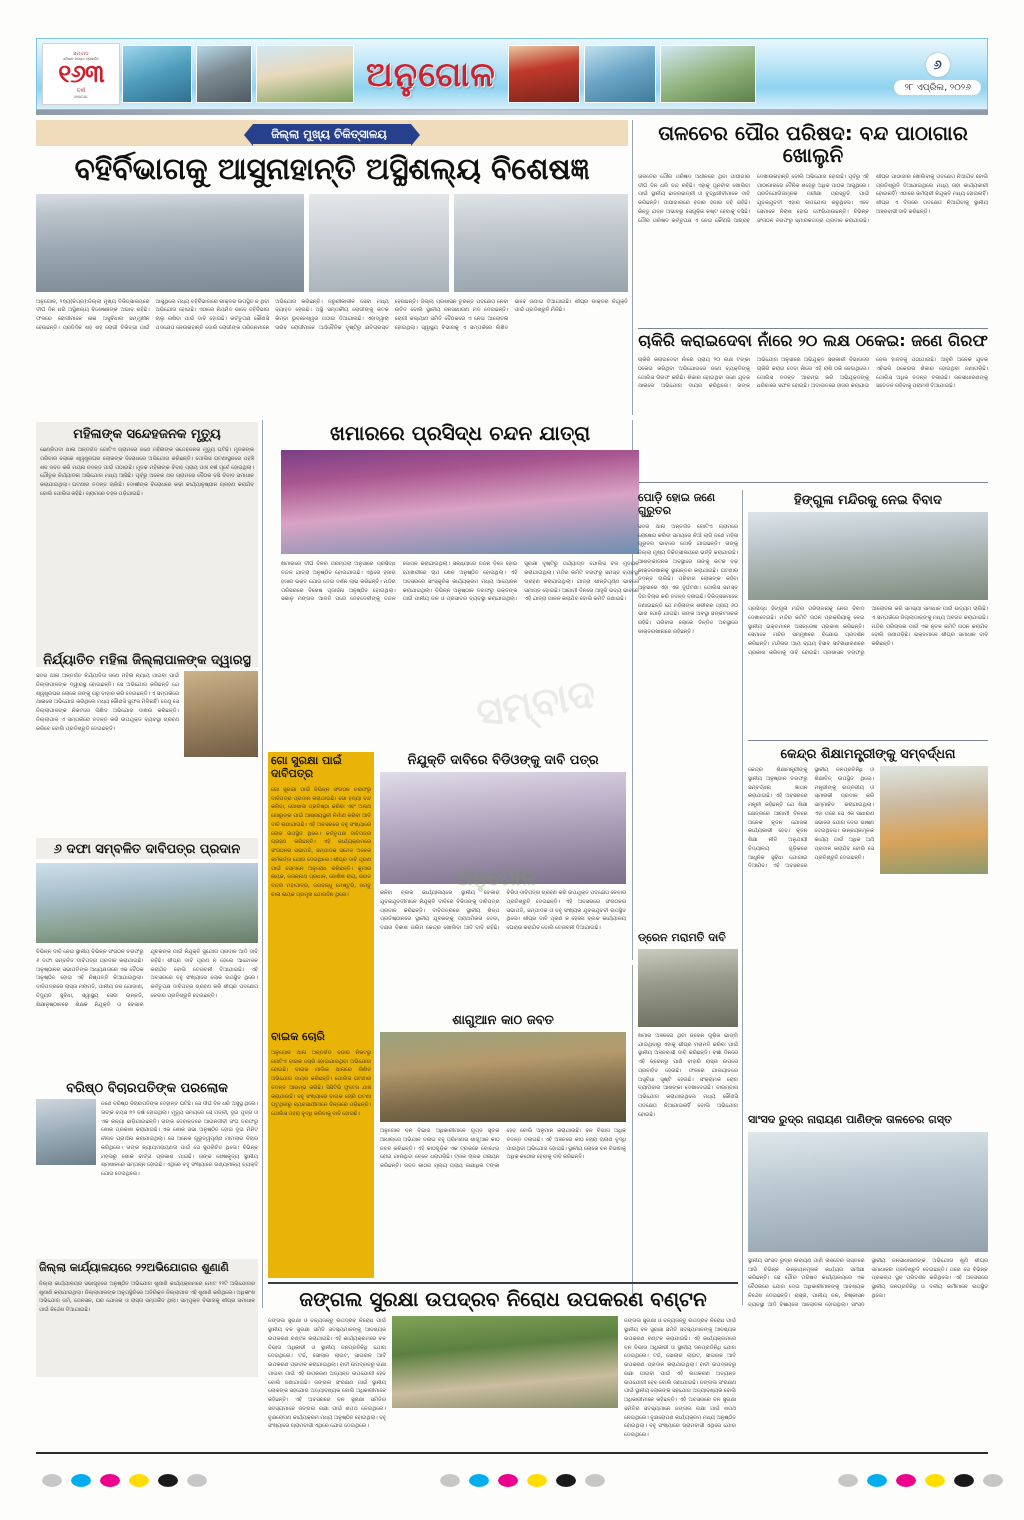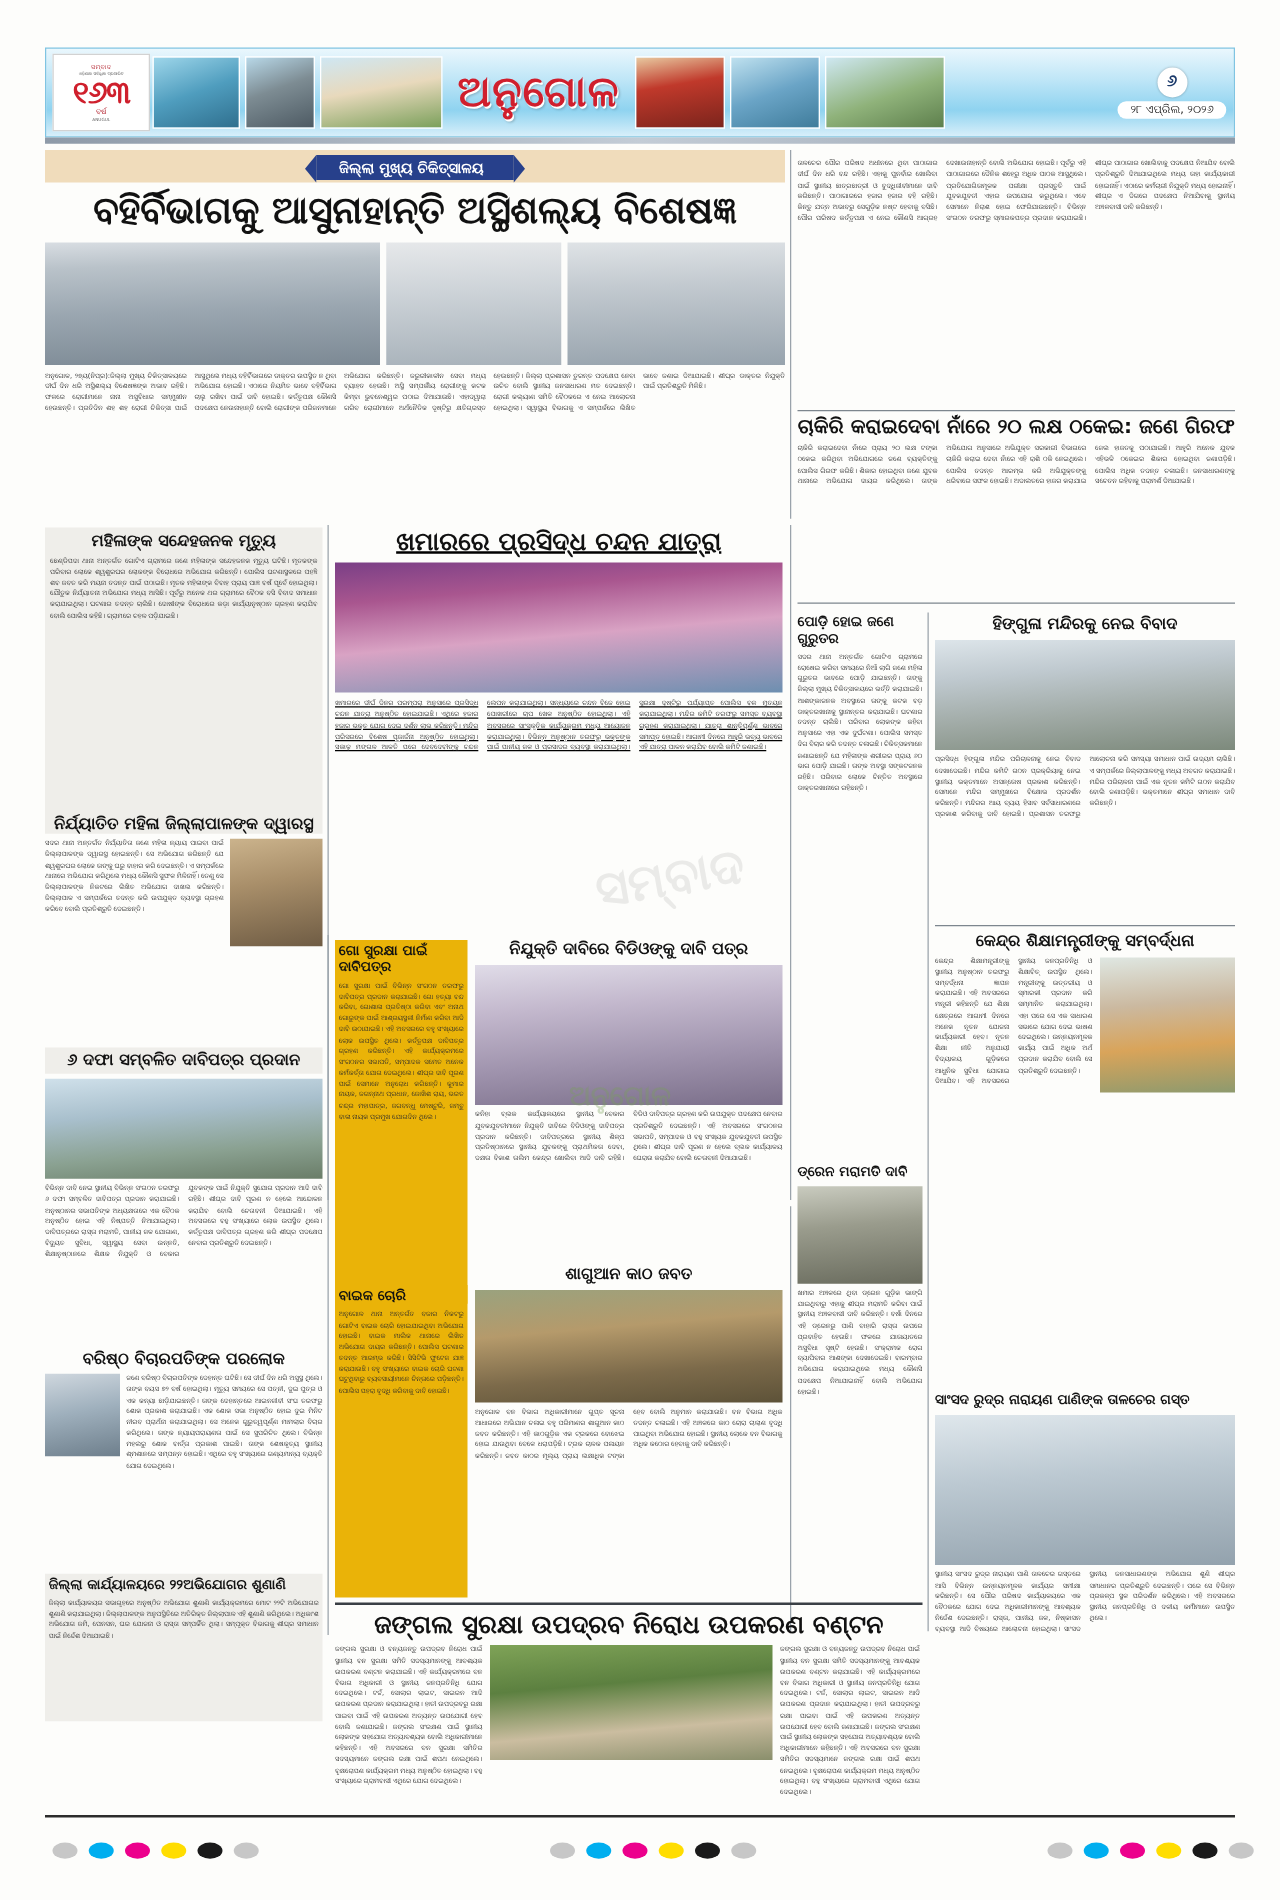--- a/index.html
+++ b/index.html
@@ -197,36 +197,37 @@
       <div class="hl-xl" style="margin-top:6px;">ବହିର୍ବିଭାଗକୁ ଆସୁନାହାନ୍ତି ଅସ୍ଥିଶଲ୍ୟ ବିଶେଷଜ୍ଞ</div>
       <div style="display:flex; gap:5px; margin-top:8px;">
         <div class="photo p-crowd" style="width:268px; height:98px;"></div>
         <div class="photo p-room" style="width:140px; height:98px;"></div>
         <div class="photo p-queue" style="width:174px; height:98px;"></div>
       </div>
       <div class="body-txt cols5" style="margin-top:5px; height:86px;">ଅନୁଗୋଳ, ୨୭୍ୟ(ନିପ୍ର):ଜିଲ୍ଲା ମୁଖ୍ୟ ଚିକିତ୍ସାଳୟରେ ଦୀର୍ଘ ଦିନ ଧରି ଅସ୍ଥିଶଲ୍ୟ ବିଶେଷଜ୍ଞଙ୍କ ଅଭାବ ରହିଛି। ଫଳରେ ରୋଗୀମାନେ ନାନା ଅସୁବିଧାର ସମ୍ମୁଖୀନ ହେଉଛନ୍ତି। ପ୍ରତିଦିନ ଶହ ଶହ ରୋଗୀ ଚିକିତ୍ସା ପାଇଁ ଆସୁଥିଲେ ମଧ୍ୟ ବହିର୍ବିଭାଗରେ ଡାକ୍ତର ଉପସ୍ଥିତ ନ ଥିବା ଅଭିଯୋଗ ହୋଇଛି। ଏଠାରେ ନିୟମିତ ଭାବେ ବହିର୍ବିଭାଗ ଚାଲୁ ରଖିବା ପାଇଁ ଦାବି ହୋଇଛି। କର୍ତ୍ତୃପକ୍ଷ କୌଣସି ପଦକ୍ଷେପ ନେଉନାହାନ୍ତି ବୋଲି ରୋଗୀଙ୍କ ପରିଜନମାନେ ଅଭିଯୋଗ କରିଛନ୍ତି। ଜରୁରୀକାଳୀନ ସେବା ମଧ୍ୟ ବ୍ୟାହତ ହେଉଛି। ଅସ୍ଥି ସମ୍ପର୍କୀୟ ରୋଗୀଙ୍କୁ କଟକ କିମ୍ବା ଭୁବନେଶ୍ୱର ପଠାଇ ଦିଆଯାଉଛି। ଏହାଦ୍ୱାରା ଗରିବ ରୋଗୀମାନେ ଅର୍ଥନୈତିକ ଦୃଷ୍ଟିରୁ କ୍ଷତିଗ୍ରସ୍ତ ହେଉଛନ୍ତି। ଜିଲ୍ଲା ପ୍ରଶାସନ ତୁରନ୍ତ ପଦକ୍ଷେପ ନେବା ଉଚିତ ବୋଲି ସ୍ଥାନୀୟ ଜନସାଧାରଣ ମତ ଦେଇଛନ୍ତି। ରୋଗୀ କଲ୍ୟାଣ ସମିତି ବୈଠକରେ ଏ ନେଇ ଆଲୋଚନା ହୋଇଥିଲା। ସ୍ୱାସ୍ଥ୍ୟ ବିଭାଗକୁ ଏ ସମ୍ପର୍କରେ ଲିଖିତ ଭାବେ ଜଣାଇ ଦିଆଯାଇଛି। ଶୀଘ୍ର ଡାକ୍ତର ନିଯୁକ୍ତି ପାଇଁ ପ୍ରତିଶ୍ରୁତି ମିଳିଛି।</div>
     </div>
 
     <div class="blk" style="left:602px; top:2px; width:350px;">
+      <div class="hl-lg">ତାଳଚେର ପୌର ପରିଷଦ: ବନ୍ଦ ପାଠାଗାର ଖୋଲୁନି</div>
       <div class="body-txt cols3" style="margin-top:5px; height:185px;">ତାଳଚେର ପୌର ପରିଷଦ ଅଧୀନରେ ଥିବା ପାଠାଗାର ଦୀର୍ଘ ଦିନ ଧରି ବନ୍ଦ ରହିଛି। ଏହାକୁ ପୁନର୍ବାର ଖୋଲିବା ପାଇଁ ସ୍ଥାନୀୟ ଛାତ୍ରଛାତ୍ରୀ ଓ ବୁଦ୍ଧିଜୀବୀମାନେ ଦାବି କରିଛନ୍ତି। ପାଠାଗାରରେ ହଜାର ହଜାର ବହି ରହିଛି। କିନ୍ତୁ ଯତ୍ନ ଅଭାବରୁ ସେଗୁଡ଼ିକ ନଷ୍ଟ ହେବାକୁ ବସିଛି। ପୌର ପରିଷଦ କର୍ତ୍ତୃପକ୍ଷ ଏ ନେଇ କୌଣସି ଆଗ୍ରହ ଦେଖାଉନାହାନ୍ତି ବୋଲି ଅଭିଯୋଗ ହୋଇଛି। ପୂର୍ବରୁ ଏହି ପାଠାଗାରରେ ଦୈନିକ ଶହେରୁ ଅଧିକ ପାଠକ ଆସୁଥିଲେ। ପ୍ରତିଯୋଗିତାମୂଳକ ପରୀକ୍ଷା ପ୍ରସ୍ତୁତି ପାଇଁ ଯୁବକଯୁବତୀ ଏହାର ଉପଯୋଗ କରୁଥିଲେ। ଏବେ ସେମାନେ ନିରାଶ ହୋଇ ଫେରିଯାଉଛନ୍ତି। ବିଭିନ୍ନ ସଂଗଠନ ତରଫରୁ ସ୍ମାରକପତ୍ର ପ୍ରଦାନ କରାଯାଇଛି। ଶୀଘ୍ର ପାଠାଗାର ଖୋଲିବାକୁ ପଦକ୍ଷେପ ନିଆଯିବ ବୋଲି ପ୍ରତିଶ୍ରୁତି ଦିଆଯାଇଥିଲେ ମଧ୍ୟ ତାହା କାର୍ଯ୍ୟକାରୀ ହୋଇନାହିଁ। ଏଠାରେ କର୍ମଚାରୀ ନିଯୁକ୍ତି ମଧ୍ୟ ହୋଇନାହିଁ। ଶୀଘ୍ର ଏ ଦିଗରେ ପଦକ୍ଷେପ ନିଆଯିବାକୁ ସ୍ଥାନୀୟ ଅଞ୍ଚଳବାସୀ ଦାବି କରିଛନ୍ତି।</div>
     </div>
     <div class="hrule" style="left:602px; top:208px; width:350px;"></div>
 
     <div class="blk" style="left:602px; top:212px; width:350px;">
       <div class="hl-md">ଚାକିରି କରାଇଦେବା ନାଁରେ ୨୦ ଲକ୍ଷ ଠକେଇ: ଜଣେ ଗିରଫ</div>
       <div class="body-txt cols3" style="margin-top:5px; height:118px;">ଚାକିରି କରାଇଦେବା ନାଁରେ ପ୍ରାୟ ୨୦ ଲକ୍ଷ ଟଙ୍କା ଠକେଇ କରିଥିବା ଅଭିଯୋଗରେ ଜଣେ ବ୍ୟକ୍ତିଙ୍କୁ ପୋଲିସ ଗିରଫ କରିଛି। ଶିକାର ହୋଇଥିବା ଜଣେ ଯୁବକ ଥାନାରେ ଅଭିଯୋଗ ଦାୟର କରିଥିଲେ। ତାଙ୍କ ଅଭିଯୋଗ ଅନୁସାରେ ଅଭିଯୁକ୍ତ ସରକାରୀ ବିଭାଗରେ ଚାକିରି କରାଇ ଦେବା ନାଁରେ ଏହି ରାଶି ଠକି ନେଇଥିଲେ। ପୋଲିସ ତଦନ୍ତ ଆରମ୍ଭ କରି ଅଭିଯୁକ୍ତଙ୍କୁ ଧରିବାରେ ସଫଳ ହୋଇଛି। ଅଦାଲତରେ ହାଜର କରାଯାଇ ଜେଲ ହାଜତକୁ ପଠାଯାଇଛି। ଆହୁରି ଅନେକ ଯୁବକ ଏହିଭଳି ଠକେଇର ଶିକାର ହୋଇଥିବା ଜଣାପଡ଼ିଛି। ପୋଲିସ ଅଧିକ ତଦନ୍ତ ଚଳାଇଛି। ଜନସାଧାରଣଙ୍କୁ ସଚେତନ ରହିବାକୁ ପରାମର୍ଶ ଦିଆଯାଇଛି।</div>
     </div>
     <div class="hrule" style="left:602px; top:362px; width:350px;"></div>
 
     <div class="blk greybox" style="left:0; top:302px; width:222px; padding:4px 4px 0;">
       <div class="hl-sm" style="text-align:center;">ମହିଳାଙ୍କ ସନ୍ଦେହଜନକ ମୃତ୍ୟୁ</div>
       <div class="body-txt" style="margin-top:4px; height:222px;">ଛେଣ୍ଡିପଦା ଥାନା ଅନ୍ତର୍ଗତ ଗୋଟିଏ ଗ୍ରାମରେ ଜଣେ ମହିଳାଙ୍କ ସନ୍ଦେହଜନକ ମୃତ୍ୟୁ ଘଟିଛି। ମୃତକଙ୍କ ପରିବାର ଲୋକେ ଶ୍ୱଶୁରଘର ଲୋକଙ୍କ ବିରୋଧରେ ଅଭିଯୋଗ କରିଛନ୍ତି। ପୋଲିସ ଘଟଣାସ୍ଥଳରେ ପହଞ୍ଚି ଶବ ଜବତ କରି ମୟନା ତଦନ୍ତ ପାଇଁ ପଠାଇଛି। ମୃତକ ମହିଳାଙ୍କ ବିବାହ ପ୍ରାୟ ପାଞ୍ଚ ବର୍ଷ ପୂର୍ବେ ହୋଇଥିଲା। ଯୌତୁକ ନିର୍ଯ୍ୟାତନା ଅଭିଯୋଗ ମଧ୍ୟ ଆସିଛି। ପୂର୍ବରୁ ଅନେକ ଥର ଗ୍ରାମରେ ବୈଠକ ବସି ବିବାଦ ସମାଧାନ କରାଯାଇଥିଲା। ଘଟଣାର ତଦନ୍ତ ଚାଲିଛି। ଦୋଷୀଙ୍କ ବିରୋଧରେ କଡ଼ା କାର୍ଯ୍ୟାନୁଷ୍ଠାନ ଗ୍ରହଣ କରାଯିବ ବୋଲି ପୋଲିସ କହିଛି। ଗ୍ରାମରେ ଚହଳ ପଡ଼ିଯାଇଛି।</div>
     </div>
 
-    <div class="blk" style="left:232px; top:302px; width:358px;text-decoration:underline;">
+    <div class="blk" style="left:245px; top:302px; width:358px;">
       <div class="hl-lg">ଖମାରରେ ପ୍ରସିଦ୍ଧ ଚନ୍ଦନ ଯାତ୍ରା</div>
       <div class="photo p-stage" style="width:358px; height:104px; margin-top:6px;"></div>
       <div class="body-txt cols3" style="margin-top:5px; height:300px;">ଖମାରରେ ଦୀର୍ଘ ଦିନର ପରମ୍ପରା ଅନୁସାରେ ପ୍ରସିଦ୍ଧ ଚନ୍ଦନ ଯାତ୍ରା ଅନୁଷ୍ଠିତ ହୋଇଯାଇଛି। ଏଥିରେ ହଜାର ହଜାର ଭକ୍ତ ଯୋଗ ଦେଇ ଦର୍ଶନ ଲାଭ କରିଛନ୍ତି। ମନ୍ଦିର ପରିସରରେ ବିଶେଷ ପୂଜାର୍ଚ୍ଚନା ଅନୁଷ୍ଠିତ ହୋଇଥିଲା। ସକାଳୁ ମଙ୍ଗଳ ଆଳତି ପରେ ଦେବଦେବୀଙ୍କୁ ଚନ୍ଦନ ଲେପନ କରାଯାଇଥିଲା। ସନ୍ଧ୍ୟାରେ ଚନ୍ଦନ ବିଜେ ହୋଇ ପୋଖରୀରେ ଚାପ ଖେଳ ଅନୁଷ୍ଠିତ ହୋଇଥିଲା। ଏହି ଅବସରରେ ସାଂସ୍କୃତିକ କାର୍ଯ୍ୟକ୍ରମ ମଧ୍ୟ ଆୟୋଜନ କରାଯାଇଥିଲା। ବିଭିନ୍ନ ଅନୁଷ୍ଠାନ ତରଫରୁ ଭକ୍ତଙ୍କ ପାଇଁ ପାନୀୟ ଜଳ ଓ ପ୍ରସାଦର ବ୍ୟବସ୍ଥା କରାଯାଇଥିଲା। ସୁରକ୍ଷା ଦୃଷ୍ଟିରୁ ପର୍ଯ୍ୟାପ୍ତ ପୋଲିସ ବଳ ମୁତୟନ କରାଯାଇଥିଲା। ମନ୍ଦିର କମିଟି ତରଫରୁ ସମସ୍ତ ବ୍ୟବସ୍ଥା ଗ୍ରହଣ କରାଯାଇଥିଲା। ଯାତ୍ରା ଶାନ୍ତିପୂର୍ଣ୍ଣ ଭାବରେ ସମାପ୍ତ ହୋଇଛି। ଆଗାମୀ ଦିନରେ ଆହୁରି ଭବ୍ୟ ଭାବରେ ଏହି ଯାତ୍ରା ପାଳନ କରାଯିବ ବୋଲି କମିଟି ଜଣାଇଛି।</div>
     </div>
 
     <div class="blk" style="left:0; top:532px; width:222px;">
       <div class="hl-sm">ନିର୍ଯ୍ୟାତିତ ମହିଳା ଜିଲ୍ଲାପାଳଙ୍କ ଦ୍ୱାରସ୍ଥ</div>
       <div class="photo p-lady" style="width:74px; height:86px; float:right; margin:4px 0 3px 5px;"></div>
       <div class="body-txt" style="margin-top:4px; height:148px;">ସଦର ଥାନା ଅନ୍ତର୍ଗତ ନିର୍ଯ୍ୟାତିତା ଜଣେ ମହିଳା ନ୍ୟାୟ ପାଇବା ପାଇଁ ଜିଲ୍ଲାପାଳଙ୍କ ଦ୍ୱାରସ୍ଥ ହୋଇଛନ୍ତି। ସେ ଅଭିଯୋଗ କରିଛନ୍ତି ଯେ ଶ୍ୱଶୁରଘର ଲୋକେ ତାଙ୍କୁ ଘରୁ ବାହାର କରି ଦେଇଛନ୍ତି। ଏ ସମ୍ପର୍କରେ ଥାନାରେ ଅଭିଯୋଗ କରିଥିଲେ ମଧ୍ୟ କୌଣସି ସୁଫଳ ମିଳିନାହିଁ। ତେଣୁ ସେ ଜିଲ୍ଲାପାଳଙ୍କ ନିକଟରେ ଲିଖିତ ଅଭିଯୋଗ ଦାଖଲ କରିଛନ୍ତି। ଜିଲ୍ଲାପାଳ ଏ ସମ୍ପର୍କରେ ତଦନ୍ତ କରି ଉପଯୁକ୍ତ ବ୍ୟବସ୍ଥା ଗ୍ରହଣ କରିବେ ବୋଲି ପ୍ରତିଶ୍ରୁତି ଦେଇଛନ୍ତି।</div>
     </div>

